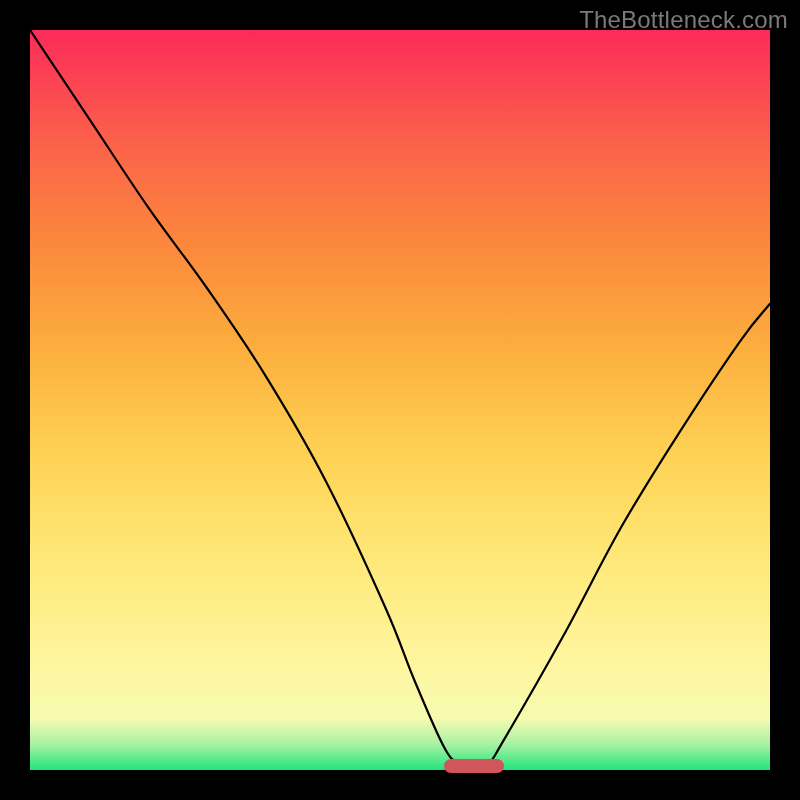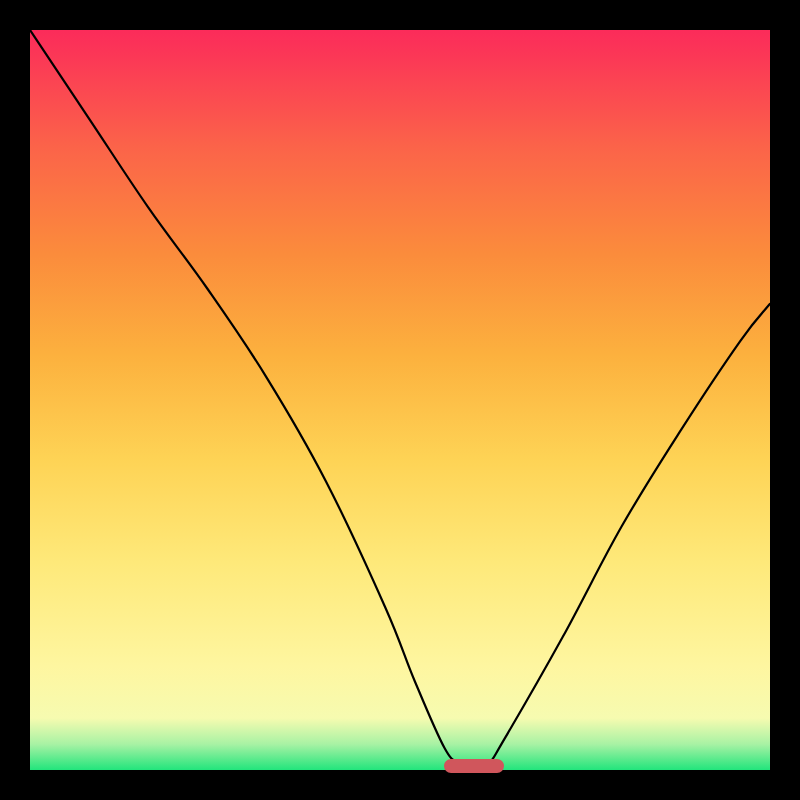--- a/index.html
+++ b/index.html
@@ -55,19 +55,20 @@
     left: 0;
     top: 0;
     width: 740px;
     height: 740px;
   }
 </style>
 </head>
 <body>
 
 <div class="frame">
+  <div class="watermark">TheBottleneck.com</div>
   <div class="plot-area">
     <svg class="curve" viewBox="0 0 740 740" preserveAspectRatio="none">
       <path id="curve-path" fill="none" stroke="#000" stroke-width="2.2" stroke-linecap="round" d="M 0 0 C 10.656 15.983999999999991, 37.888000000000005 56.83199999999995, 59.2 88.79999999999995 C 80.512 120.76799999999996, 97.08800000000001 146.96400000000003, 118.4 177.60000000000002 C 139.712 208.23600000000002, 156.28799999999998 228.364, 177.6 259 C 198.912 289.63599999999997, 215.488 313.16799999999995, 236.8 347.79999999999995 C 258.112 382.43199999999996, 274.688 410.10799999999995, 296 451.4 C 317.312 492.692, 339.216 541.236, 355.2 577.2 C 371.18399999999997 613.1640000000001, 374.144 625.892, 384.8 651.2 C 395.456 676.508, 406.408 703.1479999999999, 414.40000000000003 717.8 C 422.39200000000005 732.452, 423.872 729.936, 429.2 732.6 C 434.52799999999996 735.264, 438.67199999999997 732.6, 444 732.6 C 449.32800000000003 732.6, 453.472 736.596, 458.8 732.6 C 464.12800000000004 728.604, 460.28000000000003 733.044, 473.6 710.4 C 486.92 687.756, 511.48799999999994 645.428, 532.8 606.8 C 554.112 568.1719999999999, 570.688 533.096, 592 495.79999999999995 C 613.312 458.50399999999996, 629.888 432.9, 651.2 399.59999999999997 C 672.5120000000001 366.29999999999995, 694.4159999999999 333.444, 710.4 310.8 C 726.384 288.156, 734.672 280.46000000000004, 740 273.8"></path>
     </svg>
     <div class="marker" id="marker" style="left: 414.4px; width: 59.2px; top: 729.3px; background: rgb(208, 86, 92);"></div>
   </div>
 </div>
 
 </body></html>

